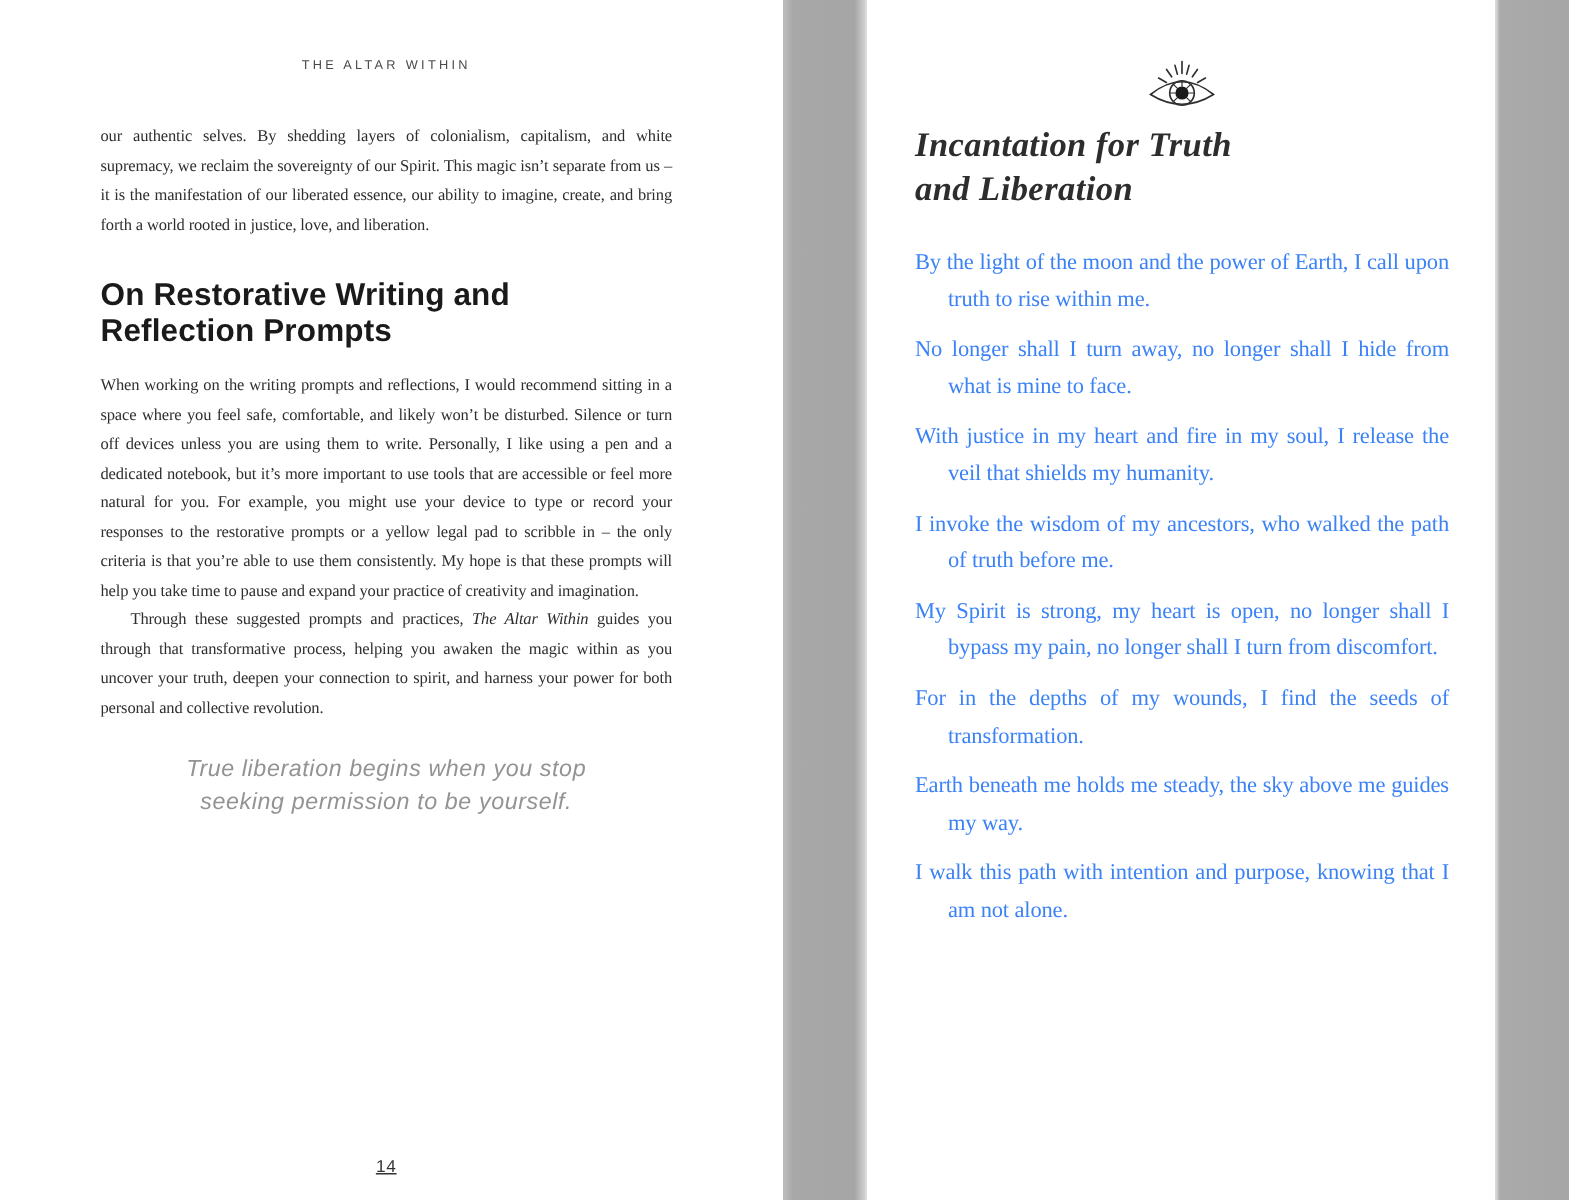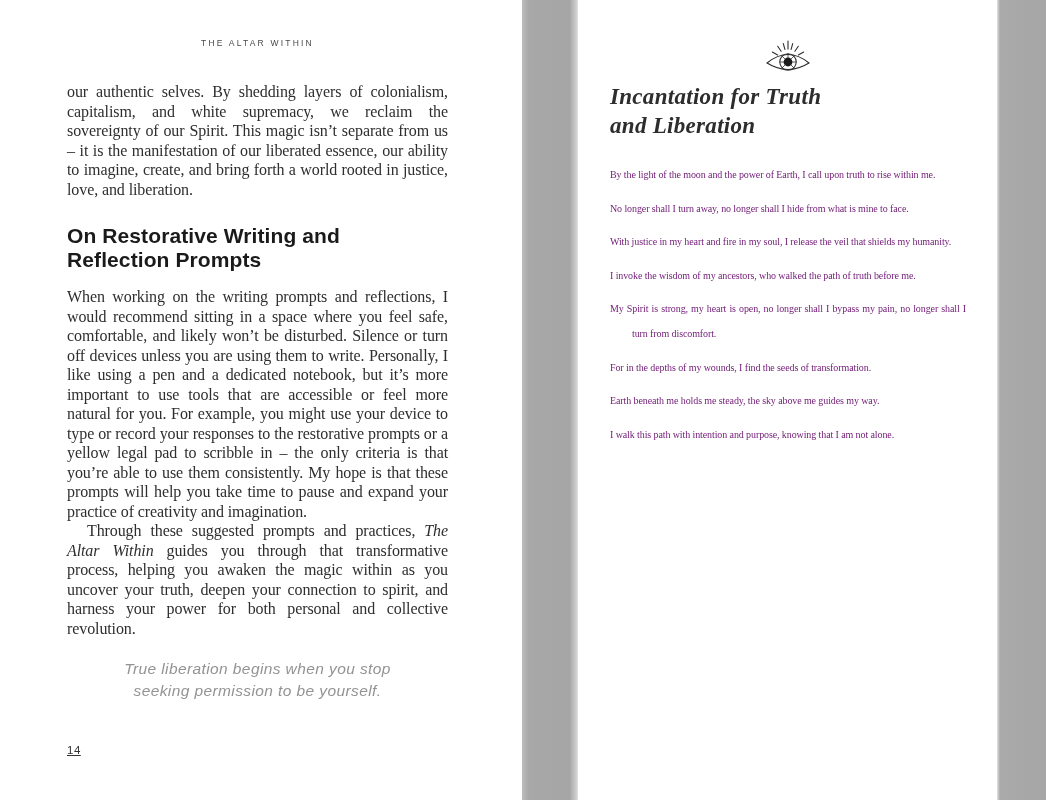--- a/index.html
+++ b/index.html
@@ -24,57 +24,57 @@
   }
 
   
   .left-content { position:absolute; left:67px; top:0; width:381px; }
   .running-header {
     margin-top:38px; text-align:center;
     font-family:"Liberation Sans",sans-serif;
     font-size:8.5px; letter-spacing:2.2px; color:#4a4a4a;
   }
   .body-par {
-    font-size:16px; line-height:19.5px; letter-spacing:-0.1px;
+    font-size:11px; line-height:19.5px; letter-spacing:-0.1px;
     text-align:justify; color:#2e2e2e;
   }
   .par-1 { margin-top:34px; }
   .section-heading {
     margin-top:25px;
     font-family:"Liberation Sans",sans-serif;
     font-size:21px; font-weight:700; color:#1a1a1a; letter-spacing:0.1px;
   }
   .par-2 { margin-top:15px; }
   .par-3 { text-indent:20px; }
   .book-title-inline { font-style:italic; }
   .pull-quote {
     margin-top:20px; text-align:center;
     font-family:"Liberation Sans",sans-serif;
     font-style:italic; font-size:15.5px; line-height:21.5px;
     color:#939393; letter-spacing:0.4px;
   }
   .page-number {
-    position:absolute; left:67px; top:744px; width:381px;
-    text-align:left;
+    position:absolute; left:67px; top:772px; width:381px;
+    text-align:center;
     font-family:"Liberation Sans",sans-serif;
     font-size:11.5px; color:#333333; letter-spacing:0.5px;text-decoration:underline;
   }
 
   
   .right-content { position:absolute; left:32px; top:0; width:356px; }
   .ornament { display:block; width:48px; height:40px; margin:36px auto 0 auto; }
   .chapter-title {
     margin-top:6px; text-align:left;
     font-style:italic; font-size:23px; line-height:29px;
     color:#2d2d2d; letter-spacing:0.3px;
   }
   .verses { margin-top:23px; }
   .verse {
-    font-size:10px; line-height:24.6px; letter-spacing:-0.1px;
-    text-align:justify; color:#701a75;
+    font-size:15px; line-height:24.6px; letter-spacing:-0.1px;
+    text-align:justify; color:#3b82f6;
     padding-left:22px; text-indent:-22px;
     margin-bottom:9px;
   }
 </style>
 </head>
 <body>
 
 <div>
 
   <div class="page page-left">

